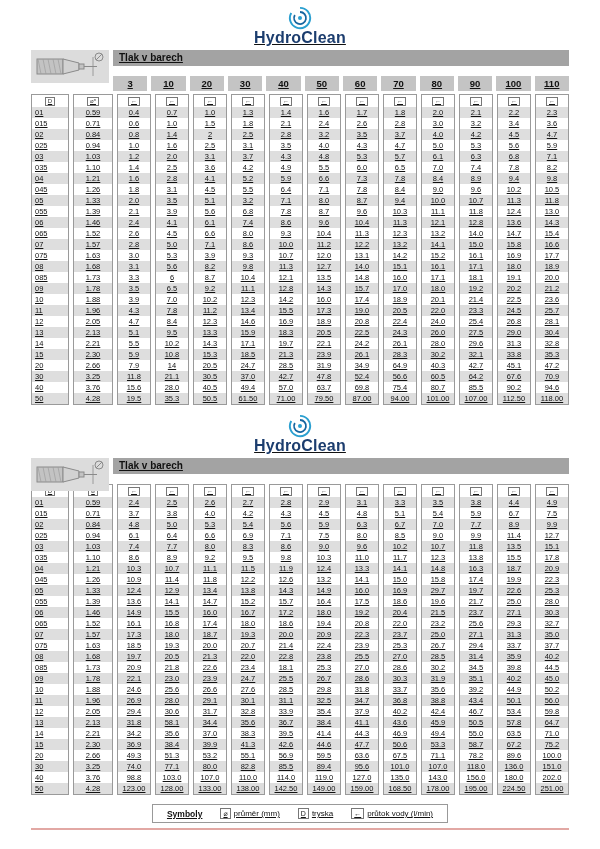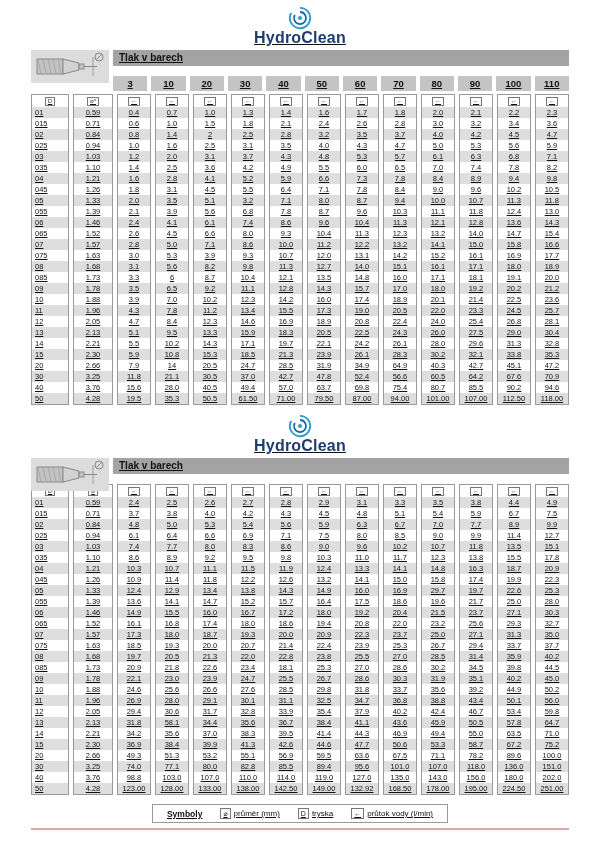--- a/index.html
+++ b/index.html
@@ -883,21 +883,21 @@
             <div class="cell">28.6</div>
             <div class="cell">31.8</div>
             <div class="cell">34.7</div>
             <div class="cell">37.9</div>
             <div class="cell">41.1</div>
             <div class="cell">44.3</div>
             <div class="cell">47.7</div>
             <div class="cell">63.6</div>
             <div class="cell">95.6</div>
             <div class="cell">127.0</div>
-            <div class="cell">132.92</div>
+            <div class="cell">159.00</div>
           </div>
         </div>
         <div class="col val">
           <div class="icon-cell">
             <div class="icon-box">←</div>
           </div>
           <div class="cells">
             <div class="cell">3.3</div>
             <div class="cell">5.1</div>
             <div class="cell">6.7</div>

